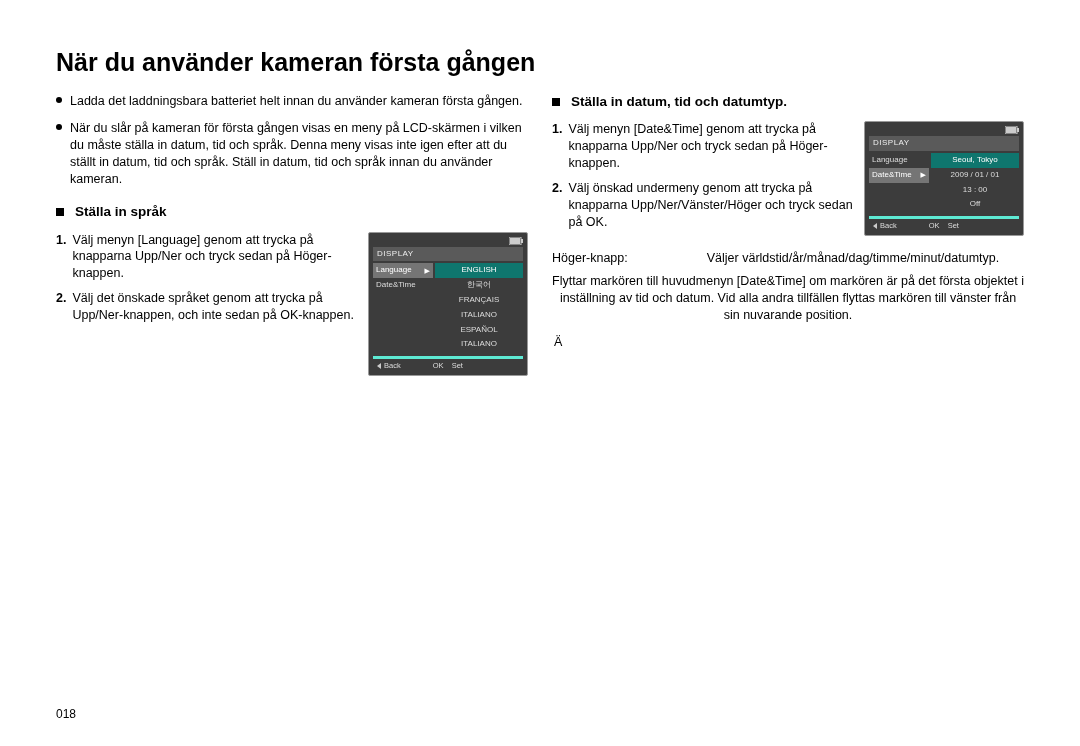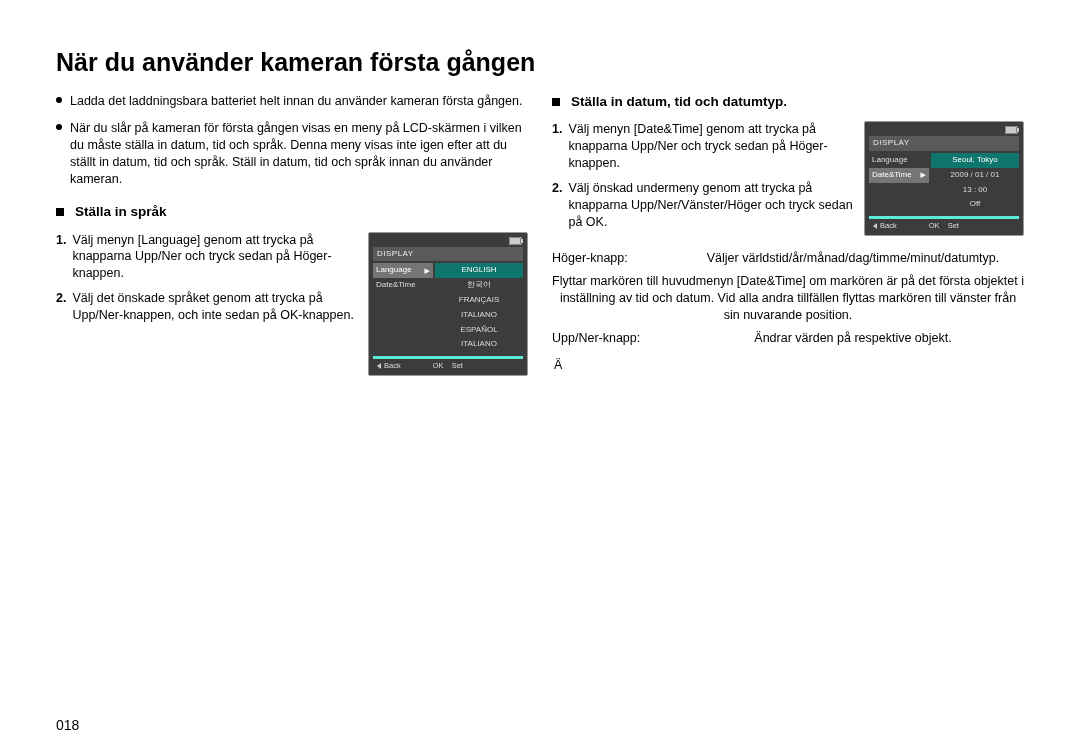--- a/index.html
+++ b/index.html
@@ -157,22 +157,22 @@
     position: relative;
     margin-top: 10px;
   }
   .note .ast {
     position: absolute;
     left: 2px;
   }
   .pagenum {
     position: absolute;
     left: 56px;
-    bottom: 13px;
-    font-size: 14px;
+    bottom: 25px;
+    font-size: 12px;
   }
   b { font-weight: normal; }
 </style>
 </head>
 <body>
 
 <div class="page">
   <div class="title">När du använder kameran första gången</div>
 
   <div class="cols">
@@ -298,24 +298,20 @@
       </div>
 
       <div class="tbl">
         <div class="trow">
           <div class="tk"><b>Höger</b><span>-knapp:</span></div>
           <div class="tv">Väljer världstid/år/månad/dag/timme/minut/datumtyp.</div>
         </div>
         <div class="trow">
           <div class="tv">Flyttar markören till huvudmenyn [Date&amp;Time] om markören är på det första objektet i inställning av tid och datum. Vid alla andra tillfällen flyttas markören till vänster från sin nuvarande position.</div>
         </div>
-        <div class="trow">
-          <div class="tk"><b>Upp/Ner</b><span>-knapp:</span></div>
-          <div class="tv">Ändrar värden på respektive objekt.</div>
-        </div>
       </div>
 
       <div class="note">
         <span class="ast">Ä</span>
       </div>
     </div>
   </div>
 
   <div class="pagenum">018</div>
 </div>

